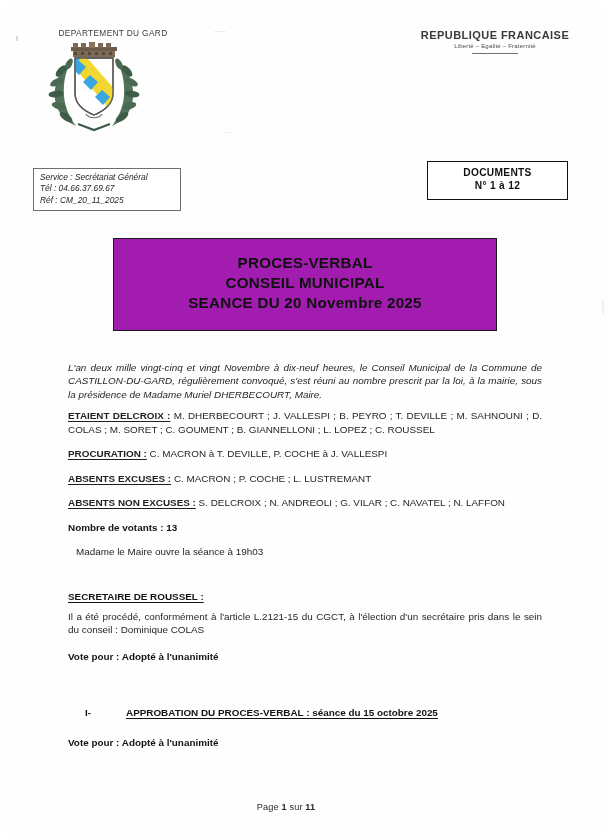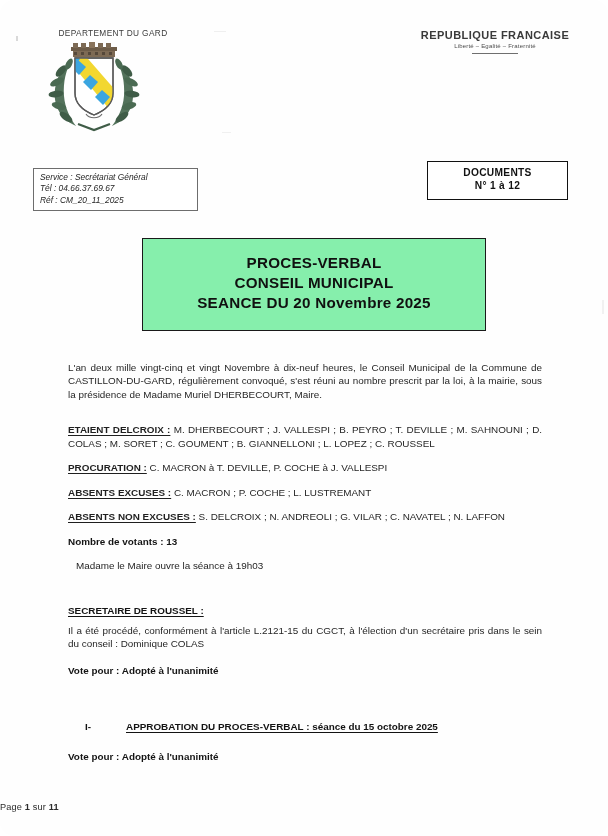--- a/index.html
+++ b/index.html
@@ -82,21 +82,21 @@
     font-weight: bold;
     letter-spacing: .55px;
     color: #1d1d1d;
     margin-top: 1px;
   }
 
   .service-box {
     position: absolute;
     left: 33px;
     top: 168px;
-    width: 165px;
+    width: 148px;
     border: 1px solid #6d6d6d;
     padding: 3px 6px 4px 6px;
     box-sizing: border-box;
     background: #fff;
   }
   .service-box div {
     font-size: 8.4px;
     font-style: italic;
     line-height: 1.35;
     color: #262626;
@@ -146,27 +146,26 @@
     line-height: 1.25;
     letter-spacing: .3px;
     color: #111;
   }
 
   
   .title-box {
     position: absolute;
     left: 113px;
     top: 238px;
-    width: 344px;
+    width: 384px;
     border: 1.2px solid #1a1a1a;
     box-sizing: border-box;
     padding: 14px 8px 16px 8px;
     text-align: center;
-    background: #86efac;
-    margin-left: 29px;
+    background: #a21caf;
   }
   .title-box div {
     font-size: 15.2px;
     font-weight: bold;
     line-height: 1.33;
     letter-spacing: .25px;
     color: #101010;
   }
 
   
@@ -177,21 +176,21 @@
     width: 474px;
   }
 
   .para {
     font-size: 9.9px;
     line-height: 1.36;
     text-align: justify;
     color: #1f1f1f;
     margin: 0;
   }
-  .para.intro { margin-bottom: 22px; }
+  .para.intro { margin-bottom: 8px; font-style: italic; }
 
   .blk { margin-bottom: 11px; }
 
   .lbl {
     font-weight: bold;
     text-decoration: underline;
     text-underline-offset: 1.5px;
   }
 
   .bold-line {
@@ -240,24 +239,24 @@
     font-size: 9.9px;
     font-weight: bold;
     text-decoration: underline;
     text-underline-offset: 1.5px;
     color: #131313;
   }
 
   
   .footer {
     position: absolute;
-    left: 0;
+    left: 6px;
     top: 802px;
     width: 560px;
-    text-align: left;
+    text-align: center;
     font-size: 9.2px;
     color: #2c2c2c;
     letter-spacing: .15px;
   }
   .footer b { font-weight: bold; }
 </style>
 </head>
 <body>
 
 <div class="page">

